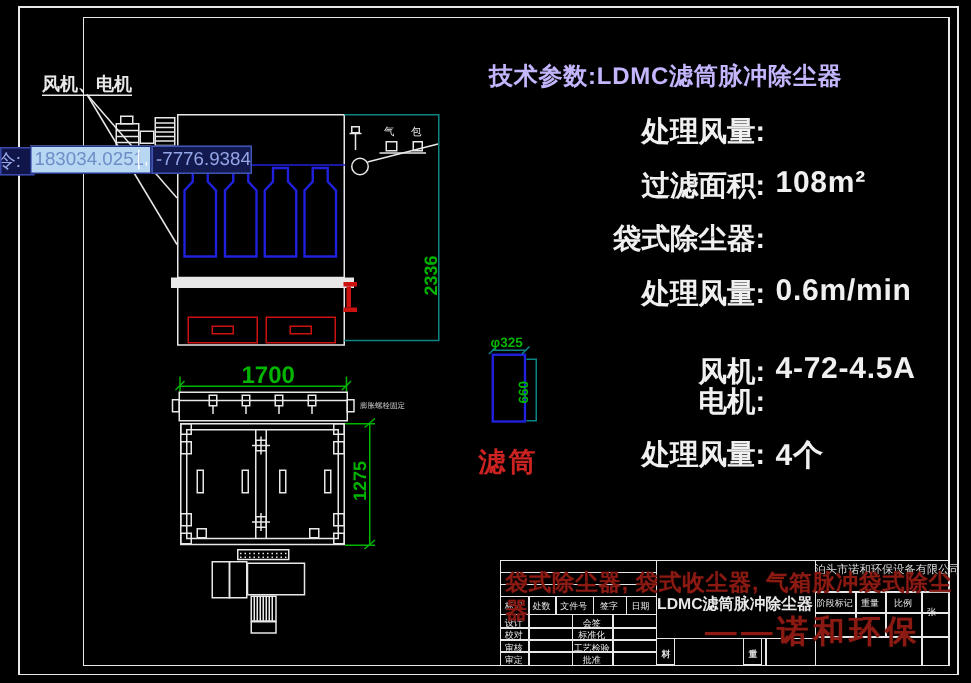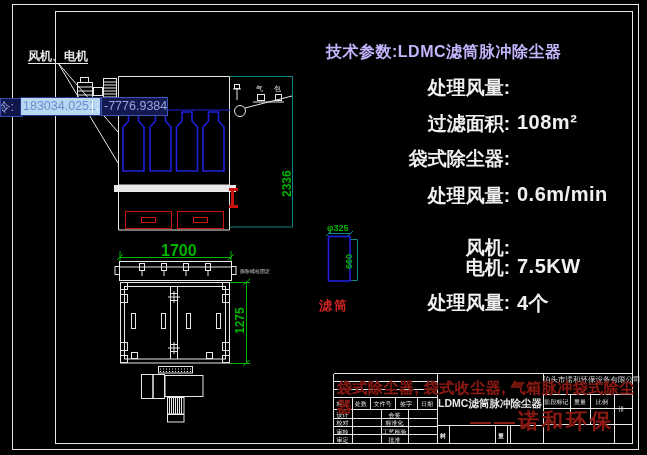--- a/index.html
+++ b/index.html
@@ -205,43 +205,43 @@
   <div class="t" style="left:256px;top:85px;font-size:7px;">气</div>
   <div class="t" style="left:274px;top:85px;font-size:7px;">包</div>
 
   <div class="t dim vdim" style="left:281px;top:197px;font-size:12px;">2336</div>
   <div class="t dim" style="left:161px;top:243px;font-size:16px;">1700</div>
   <div class="t dim vdim" style="left:234px;top:334px;font-size:12px;">1275</div>
   <div class="t micro" style="left:240px;top:269px;">膨胀螺栓固定</div>
 
   <div class="t dim" style="left:327px;top:224px;font-size:9px;">φ325</div>
   <div class="t dim vdim" style="left:345px;top:269px;font-size:9px;">660</div>
-  <div class="t cjk red" style="left:319px;top:299px;font-size:13px;letter-spacing:2px;">滤筒</div>
+  <div class="t cjk red" style="left:319px;top:299px;font-size:18px;letter-spacing:2px;">滤筒</div>
 
   <div class="t spec-title">技术参数:LDMC滤筒脉冲除尘器</div>
   <div class="spec-row" style="top:75px">
     <span class="spec-label">处理风量:</span>
   </div>
   <div class="spec-row" style="top:111px">
     <span class="spec-label">过滤面积:</span>
     <span class="spec-value">108m²</span>
   </div>
   <div class="spec-row" style="top:146px">
     <span class="spec-label">袋式除尘器:</span>
   </div>
   <div class="spec-row" style="top:183px">
     <span class="spec-label">处理风量:</span>
     <span class="spec-value">0.6m/min</span>
   </div>
   <div class="spec-row" style="top:235px">
     <span class="spec-label">风机:</span>
+    <span class="spec-value">4-72-4.5A</span>
   </div>
   <div class="spec-row" style="top:255px">
     <span class="spec-label">电机:</span>
-    <span class="spec-value">7.5KW</span>
   </div>
   <div class="spec-row" style="top:290px">
     <span class="spec-label">处理风量:</span>
     <span class="spec-value">4个</span>
   </div>
 
   <div class="dyn" id="dyn-prompt"><span>令:</span></div>
   <div class="dyn" id="dyn-x">183034.0251</div>
   <div id="dyn-cursor"></div>
   <div id="dyn-sep" class="t">,</div>

